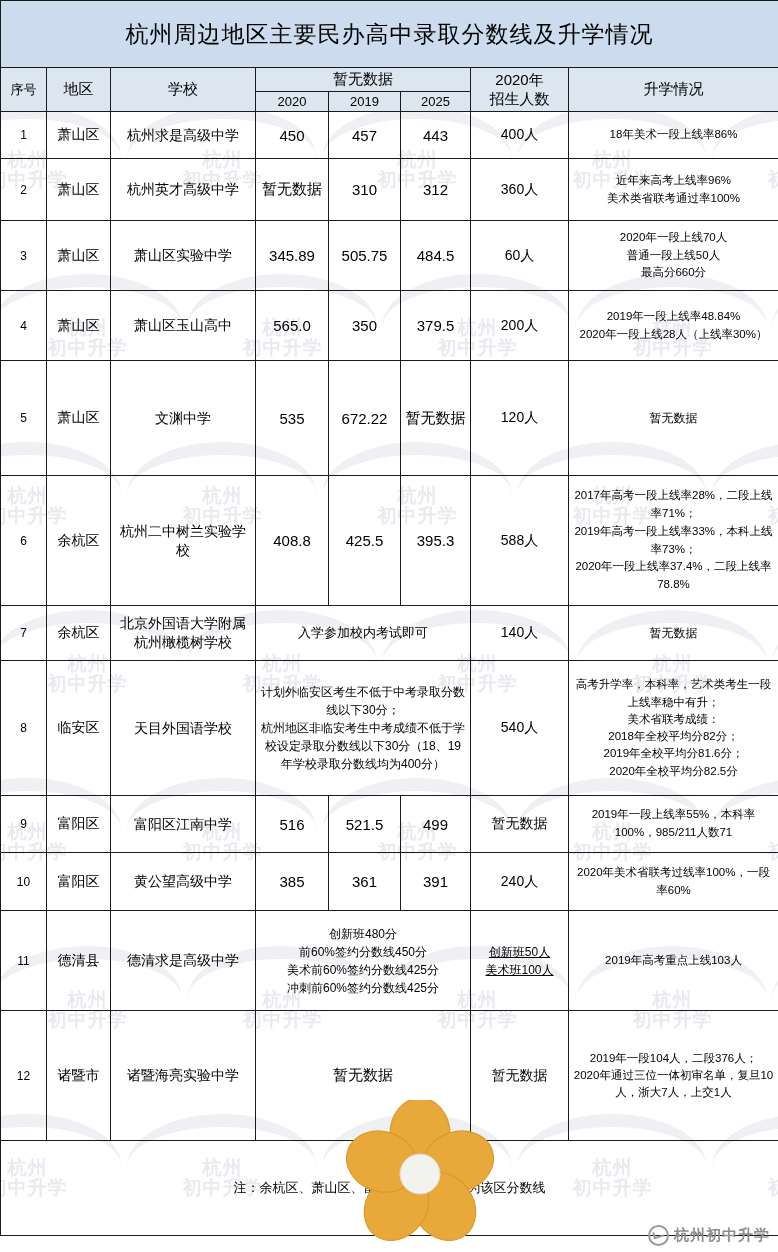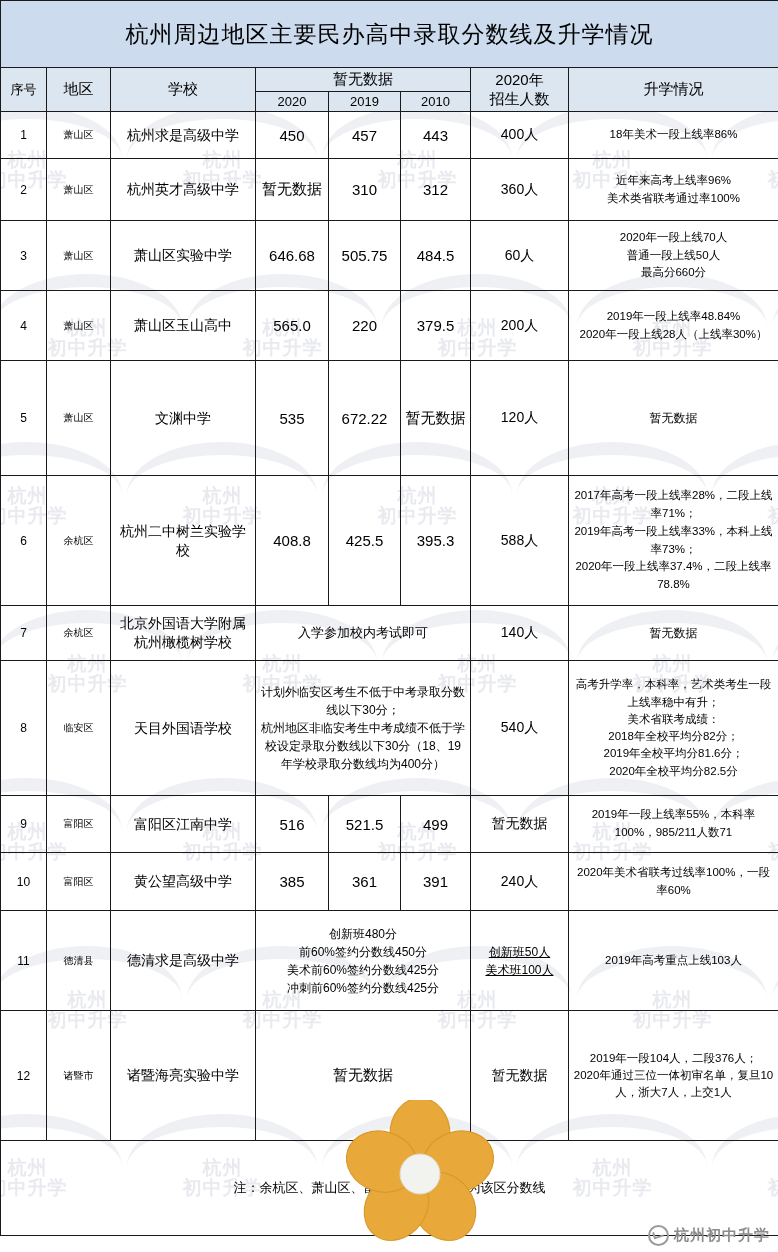--- a/index.html
+++ b/index.html
@@ -85,21 +85,21 @@
   }
   .hdr.num { font-size: 13px; }
   .hdr-year {
     background: #dce6f1 !important;
     font-size: 13px;
     font-weight: normal;
   }
 
   
   .c-seq   { font-size: 12px; }
-  .c-dist  { font-size: 10px; font-family: Liberation Serif, serif; }
+  .c-dist  { font-size: 14px; font-family: Liberation Serif, serif; }
   .c-school{ font-size: 14px; font-weight: bold; line-height: 1.35; }
   .c-score { font-size: 15px; }
   .c-score.small { font-size: 11px; }
   .c-enroll{ font-size: 14px; }
   .c-enroll.multi { font-size: 12px; line-height: 1.5; text-decoration: underline; }
   .c-note  { font-size: 11.5px; line-height: 1.55; margin-left: 36px; }
   .c-note.big { font-size: 12px; }
 
   .lefttext {
     text-align: left;
@@ -373,21 +373,21 @@
       <td class="hdr" colspan="3">暂无数据</td>
       <td class="hdr" rowspan="2">
         <div>2020年</div>
         <div>招生人数</div>
       </td>
       <td class="hdr" rowspan="2">升学情况</td>
     </tr>
     <tr>
       <td class="hdr-year">2020</td>
       <td class="hdr-year">2019</td>
-      <td class="hdr-year">2010</td>
+      <td class="hdr-year">2025</td>
     </tr>
 
     </tbody>
       <tbody id="rows-body">
         <tr style="height: 47px;">
           <td class="c-seq">1</td>
           <td class="c-dist">萧山区</td>
           <td class="c-school">杭州求是高级中学</td>
           <td class="c-score">450</td>
           <td class="c-score">457</td>
@@ -402,32 +402,32 @@
           <td class="c-score">暂无数据</td>
           <td class="c-score">310</td>
           <td class="c-score">312</td>
           <td class="c-enroll">360人</td>
           <td class="c-note">近年来高考上线率96%<br>美术类省联考通过率100%</td>
         </tr>
         <tr style="height: 70px;">
           <td class="c-seq">3</td>
           <td class="c-dist">萧山区</td>
           <td class="c-school">萧山区实验中学</td>
-          <td class="c-score">646.68</td>
+          <td class="c-score">345.89</td>
           <td class="c-score">505.75</td>
           <td class="c-score">484.5</td>
           <td class="c-enroll">60人</td>
           <td class="c-note">2020年一段上线70人<br>普通一段上线50人<br>最高分660分</td>
         </tr>
         <tr style="height: 70px;">
           <td class="c-seq">4</td>
           <td class="c-dist">萧山区</td>
           <td class="c-school">萧山区玉山高中</td>
           <td class="c-score">565.0</td>
-          <td class="c-score">220</td>
+          <td class="c-score">350</td>
           <td class="c-score">379.5</td>
           <td class="c-enroll">200人</td>
           <td class="c-note">2019年一段上线率48.84%<br>2020年一段上线28人（上线率30%）</td>
         </tr>
         <tr style="height: 115px;">
           <td class="c-seq">5</td>
           <td class="c-dist">萧山区</td>
           <td class="c-school">文渊中学</td>
           <td class="c-score">535</td>
           <td class="c-score">672.22</td>

